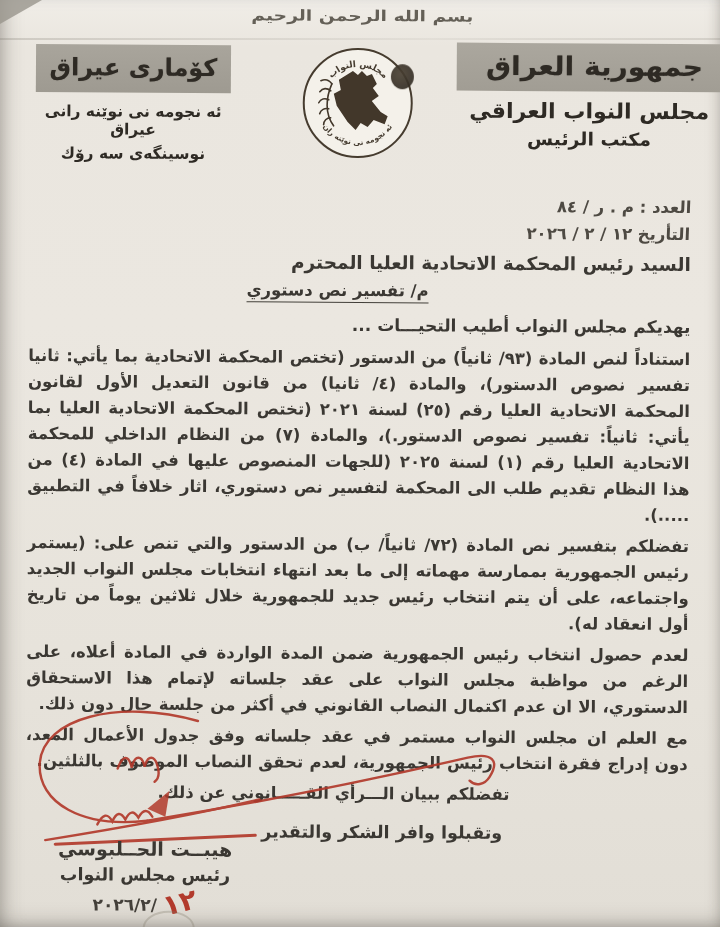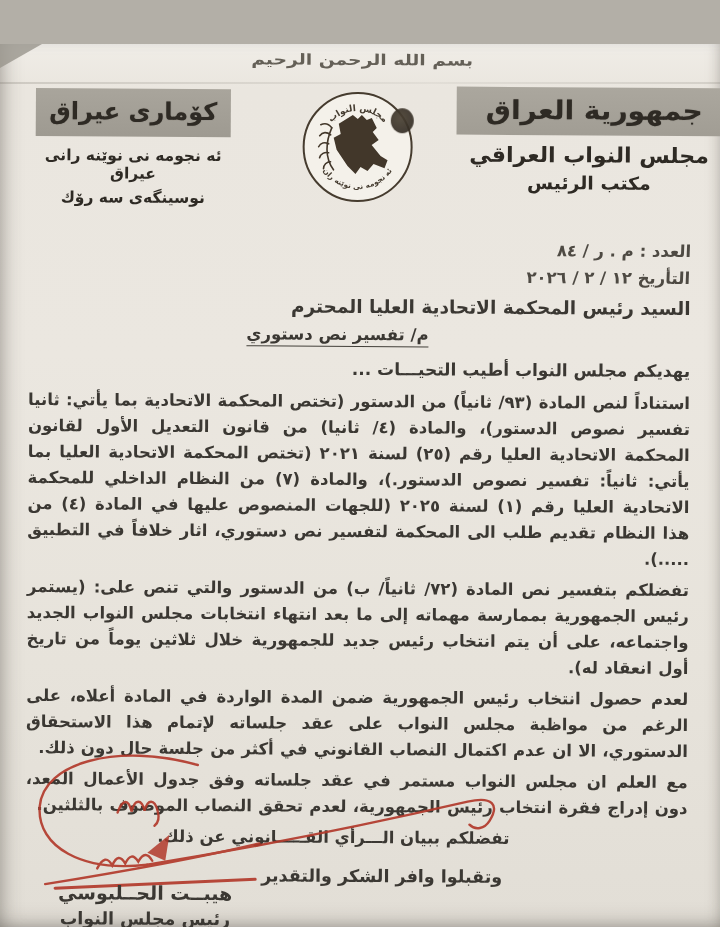--- a/index.html
+++ b/index.html
@@ -8,21 +8,20 @@
     background:#b3afa7;
     font-family:"DejaVu Sans",sans-serif;
   }
   .paper{
     position:absolute;inset:0;direction:rtl;
     background:linear-gradient(180deg,#f0ede7 0%,#eae6df 5%,#ebe7e0 35%,#e7e3db 70%,#e2ded6 100%);
     box-shadow:inset 14px 0 22px -14px rgba(60,55,48,.45),
                inset -8px 0 16px -10px rgba(60,55,48,.35),
                inset 0 -14px 22px -14px rgba(60,55,48,.4),
                inset 0 10px 14px -10px rgba(255,255,255,.6);
-    margin-top:44px;
   }
   .tilt{position:absolute;inset:0;transform:rotate(.35deg);transform-origin:50% 42%;}
   .corner-shadow{
     position:absolute;left:0;top:0;width:0;height:0;
     border-top:24px solid #99958c;border-right:42px solid transparent;opacity:.8;
   }
   .fold-line{position:absolute;left:0;top:38px;width:100%;height:2px;
     background:linear-gradient(90deg,rgba(120,115,105,.25),rgba(120,115,105,.08) 60%,rgba(120,115,105,.2));}
   .bismillah{
     position:absolute;top:7px;left:0;width:100%;text-align:center;

